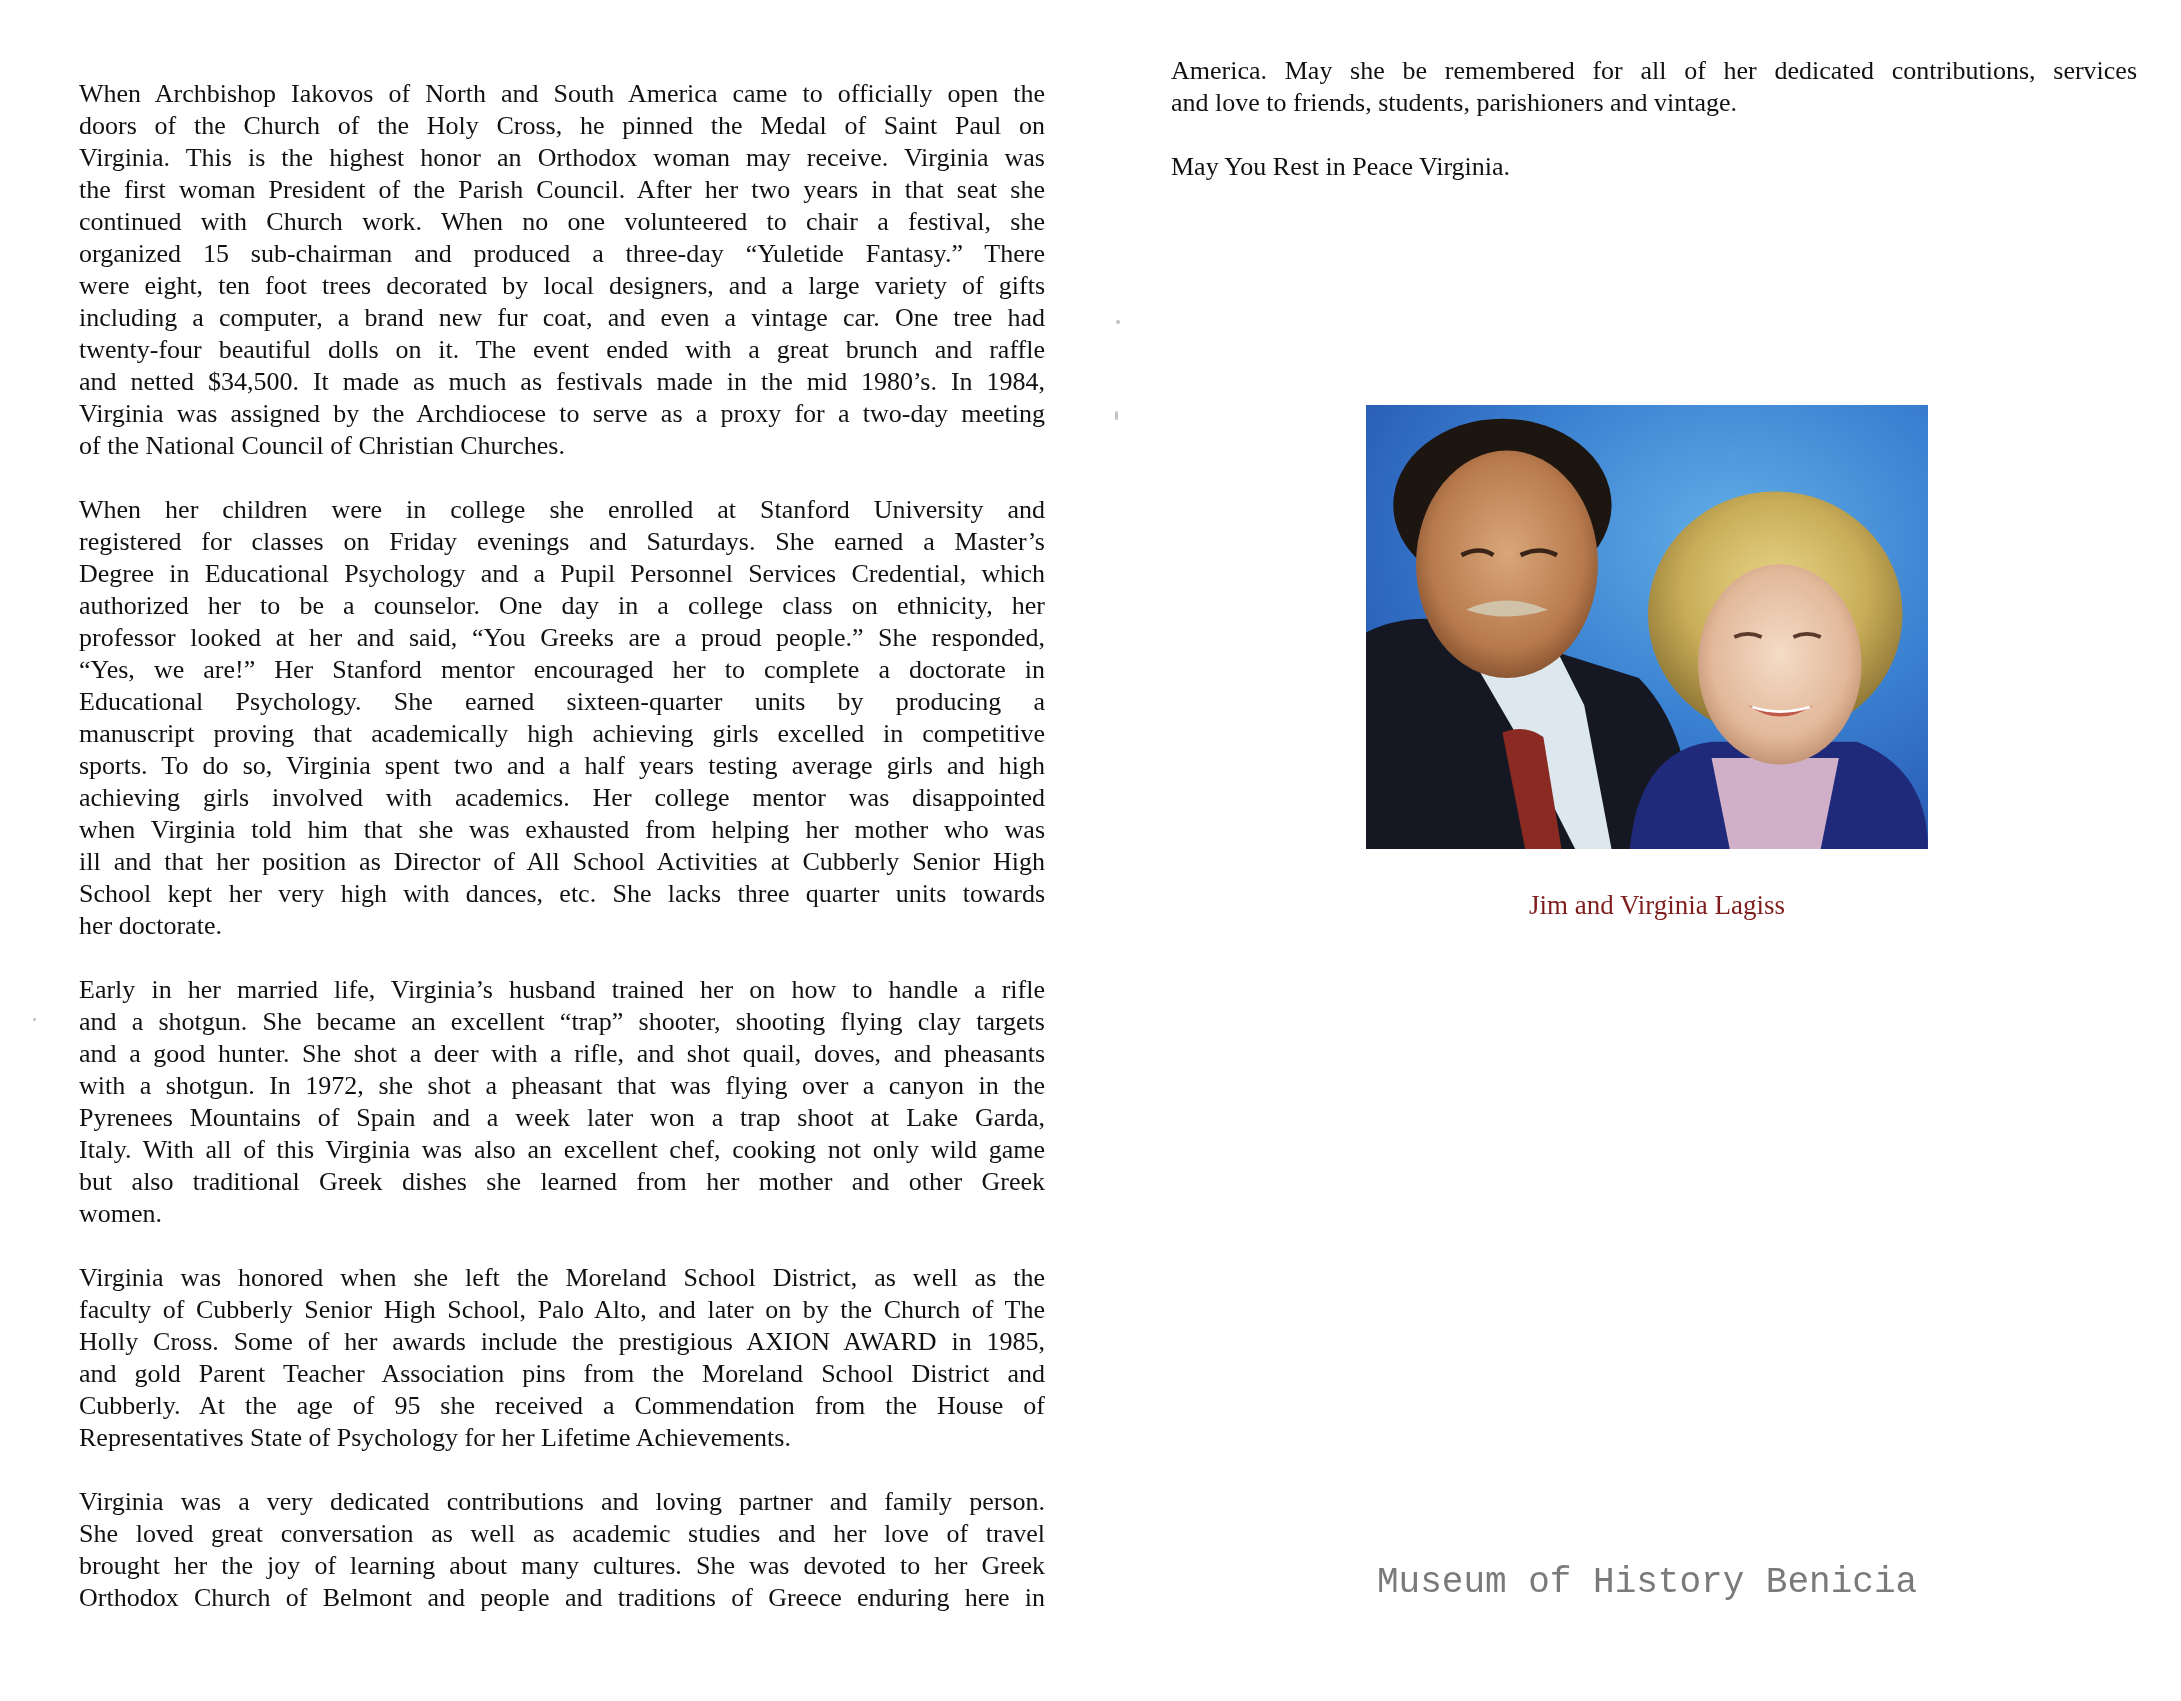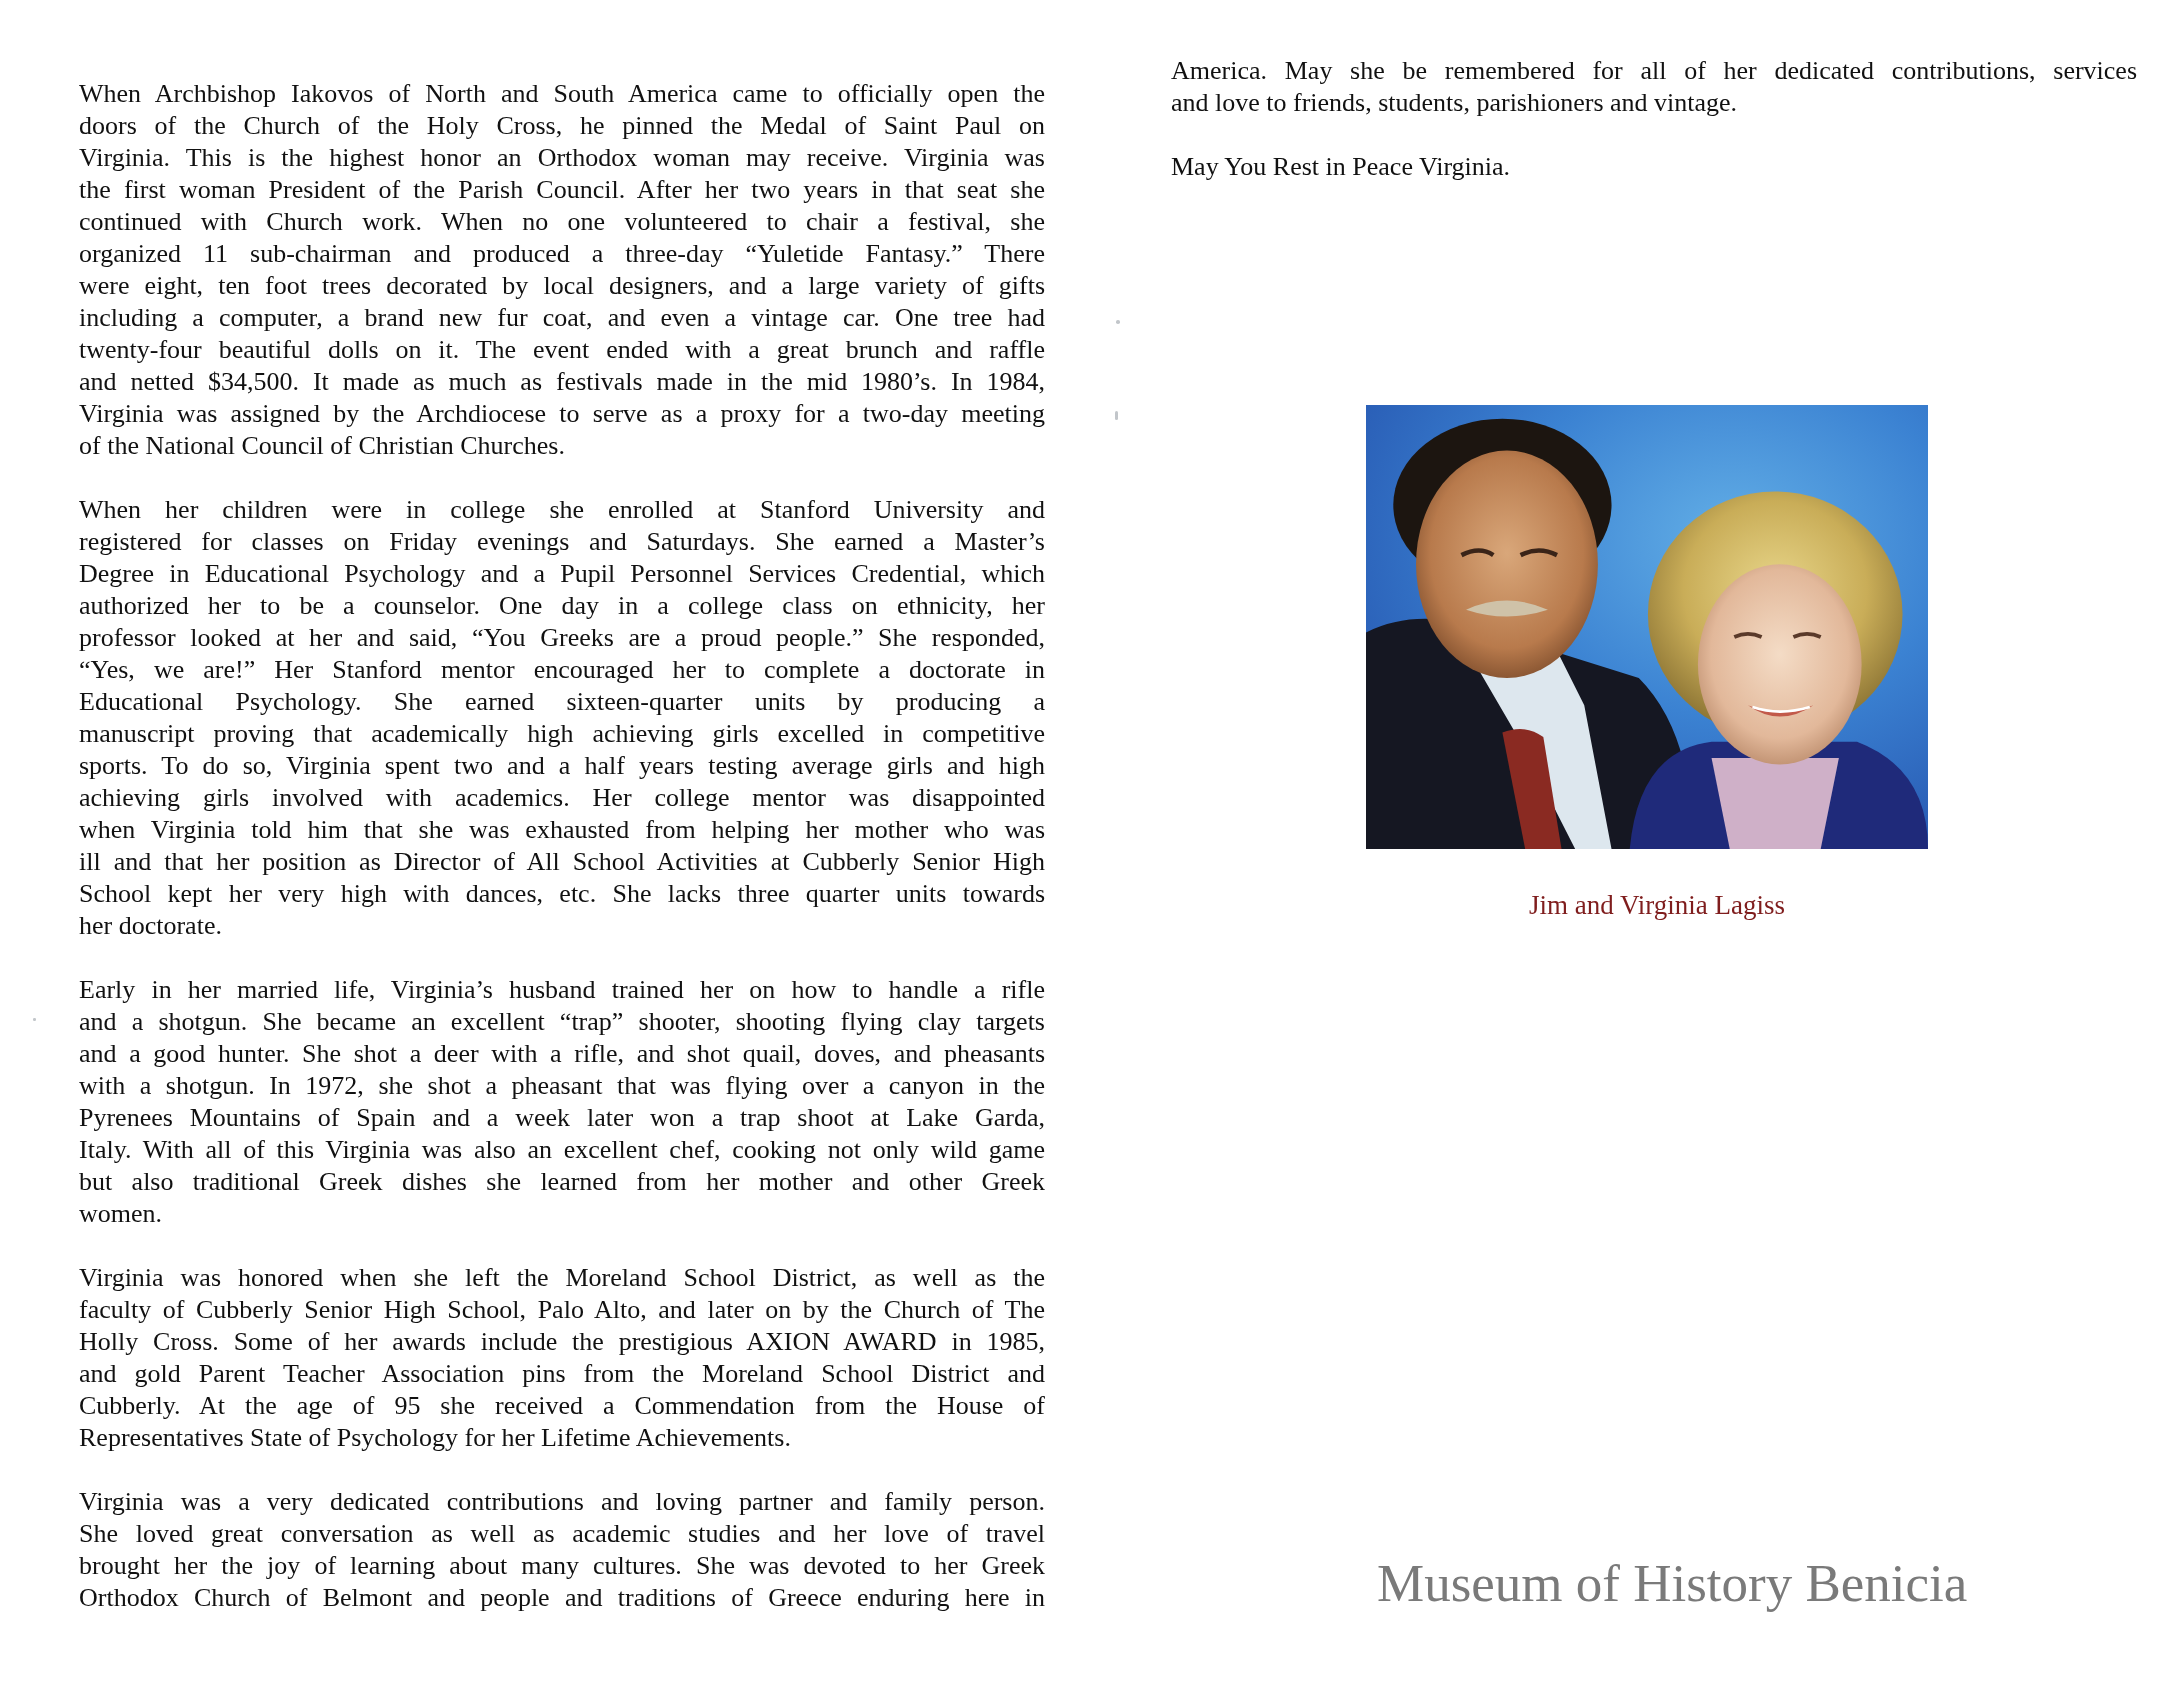--- a/index.html
+++ b/index.html
@@ -53,22 +53,22 @@
     top: 886px;
     text-align: center;
     font-size: 27px;
     line-height: 38px;
     color: #7f1d1d;
   }
   .watermark {
     position: absolute;
     left: 1377px;
     top: 1551px;
-    font-family: Liberation Serif, serif;
-    font-size: 53px;
+    font-family: Liberation Mono, monospace;
+    font-size: 36px;
     line-height: 64px;
     color: #7a7a7a;
     white-space: nowrap;
   }
   .speck {
     position: absolute;
     background: #9aa0a6;
     border-radius: 50%;
     opacity: 0.6;
   }
@@ -76,21 +76,21 @@
 </head>
 <body>
 
 <div class="column col-left">
   <p class="para">
     <span class="line">When Archbishop Iakovos of North and South America came to officially open the</span>
     <span class="line">doors of the Church of the Holy Cross, he pinned the Medal of Saint Paul on</span>
     <span class="line">Virginia. This is the highest honor an Orthodox woman may receive. Virginia was</span>
     <span class="line">the first woman President of the Parish Council. After her two years in that seat she</span>
     <span class="line">continued with Church work. When no one volunteered to chair a festival, she</span>
-    <span class="line">organized 11 sub-chairman and produced a three-day “Yuletide Fantasy.” There</span>
+    <span class="line">organized 15 sub-chairman and produced a three-day “Yuletide Fantasy.” There</span>
     <span class="line">were eight, ten foot trees decorated by local designers, and a large variety of gifts</span>
     <span class="line">including a computer, a brand new fur coat, and even a vintage car. One tree had</span>
     <span class="line">twenty-four beautiful dolls on it. The event ended with a great brunch and raffle</span>
     <span class="line">and netted $34,500. It made as much as festivals made in the mid 1980’s. In 1984,</span>
     <span class="line">Virginia was assigned by the Archdiocese to serve as a proxy for a two-day meeting</span>
     <span class="line last">of the National Council of Christian Churches.</span>
   </p>
   <p class="para">
     <span class="line">When her children were in college she enrolled at Stanford University and</span>
     <span class="line">registered for classes on Friday evenings and Saturdays. She earned a Master’s</span>

